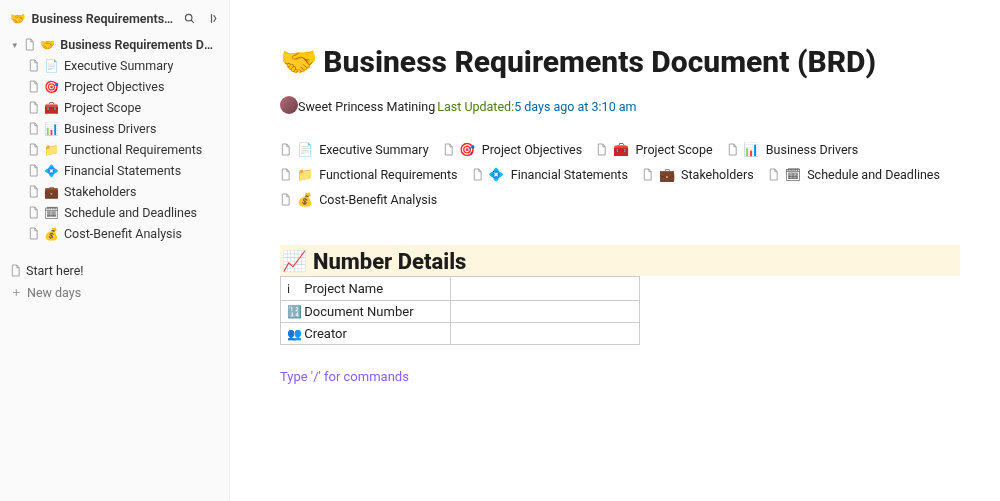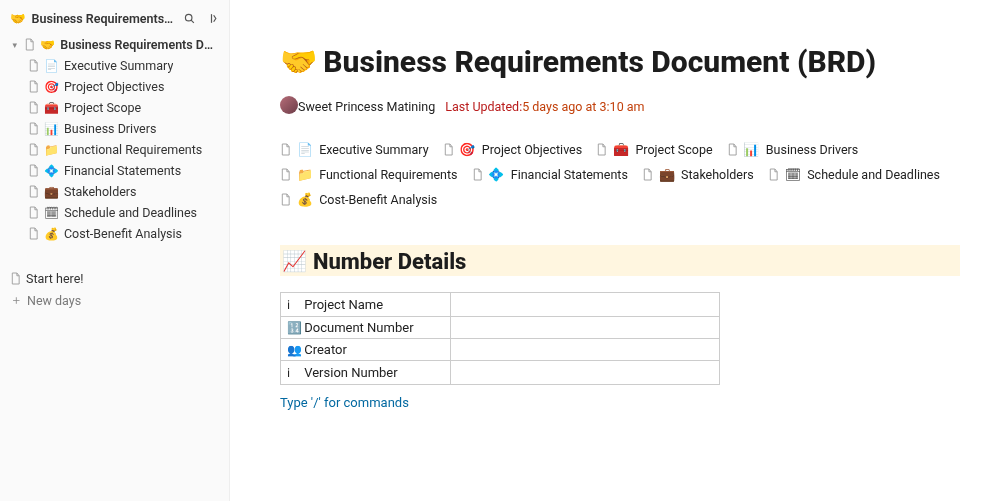--- a/index.html
+++ b/index.html
@@ -13,46 +13,46 @@
   .sb-header .icon-btn { width:16px; height:16px; display:flex; align-items:center; justify-content:center; color:#555; cursor:pointer;}
   .sb-tree { padding:0 2px;}
   .tree-row { display:flex; align-items:center; gap:5px; padding:3px 4px; border-radius:4px; cursor:pointer; white-space:nowrap;}
   .tree-row.depth0 { padding-left:4px; }
   .tree-row.depth1 { padding-left:22px; }
   .tree-row .caret { width:12px; text-align:center; color:#888; font-size:9px;}
   .tree-row .page-ico { color:#9b9b9b; font-size:12px; display:inline-flex; align-items:center;}
   .tree-row .emoji { font-size:12px;}
   .tree-row .label { overflow:hidden; text-overflow:ellipsis; }
   .tree-row.active .label { font-weight:600; }
-  .sb-flat { margin-top:24px; }
+  .sb-flat { margin-top:16px; }
   .sb-flat .tree-row { padding-left:6px;}
   .plus { color:#888; width:12px; text-align:center;}
   .muted { color:#7a7a7a;}
 
   
   .main { flex:1; overflow:auto; padding:45px 40px 30px 50px; }
   .doc-title { display:flex; align-items:flex-start; gap:6px; font-size:30px; font-weight:800; line-height:1.15; margin-bottom:16px;}
   .doc-title .emoji { font-size:30px;}
   .byline { display:flex; align-items:flex-end; gap:0; font-size:12.5px; margin-bottom:28px;}
   .avatar { width:18px; height:18px; border-radius:50%; background:linear-gradient(135deg,#b76e79,#6b3b47); display:inline-block;}
   .byline .name { color:#222;}
-  .byline .updated-label { color:#b91c1c; margin-left:10px;}
-  .byline .updated-val { color:#c2410c;}
+  .byline .updated-label { color:#4d7c0f; margin-left:2px;}
+  .byline .updated-val { color:#0369a1;}
   .chiplist { display:flex; flex-wrap:wrap; gap:10px 14px; margin-bottom:38px; }
   .chip { display:flex; align-items:center; gap:6px; font-size:12.5px; color:#222; cursor:pointer;}
   .chip .page-ico{ color:#9b9b9b; font-size:12px;}
   .chip .emoji{ font-size:13px;}
   .section-title-wrap{ background:#fff6e0; padding:4px 6px 2px 2px; }
   .section-title { font-size:22px; font-weight:800; display:flex; align-items:center; gap:6px;}
   .section-title .emoji{font-size:20px;}
-  .details-table { border-collapse:collapse; width:440px; margin-top:16px; font-size:13px;}
+  .details-table { border-collapse:collapse; width:360px; margin-top:0; font-size:13px;}
   .details-table td { border:1px solid #ccc; padding:3px 6px; height:22px;}
   .details-table td.key { width:170px; color:#222;}
   .details-table td.key .ico{ font-size:12px; display:inline-block; width:14px;}
-  .placeholder { color:#0369a1; font-size:13px; margin-top:10px;}
+  .placeholder { color:#8b5cf6; font-size:13px; margin-top:24px;}
   svg{display:block;}
 </style>
 </head>
 <body>
 
 <aside class="sidebar">
   <div class="sb-header">
     <span class="emoji">🤝</span>
     <span class="title">Business Requirements Docum…</span>
     <span class="icon-btn">
@@ -312,21 +312,17 @@
           <td></td>
         </tr>
         <tr>
           <td class="key"><span class="ico">🔢</span> Document Number</td>
           <td></td>
         </tr>
         <tr>
           <td class="key"><span class="ico">👥</span> Creator</td>
           <td></td>
         </tr>
-        <tr>
-          <td class="key"><span class="ico">ℹ</span> Version Number</td>
-          <td></td>
-        </tr>
       </tbody>
   </table>
 
   <div class="placeholder">Type '/' for commands</div>
 </main>
 
 </body></html>

